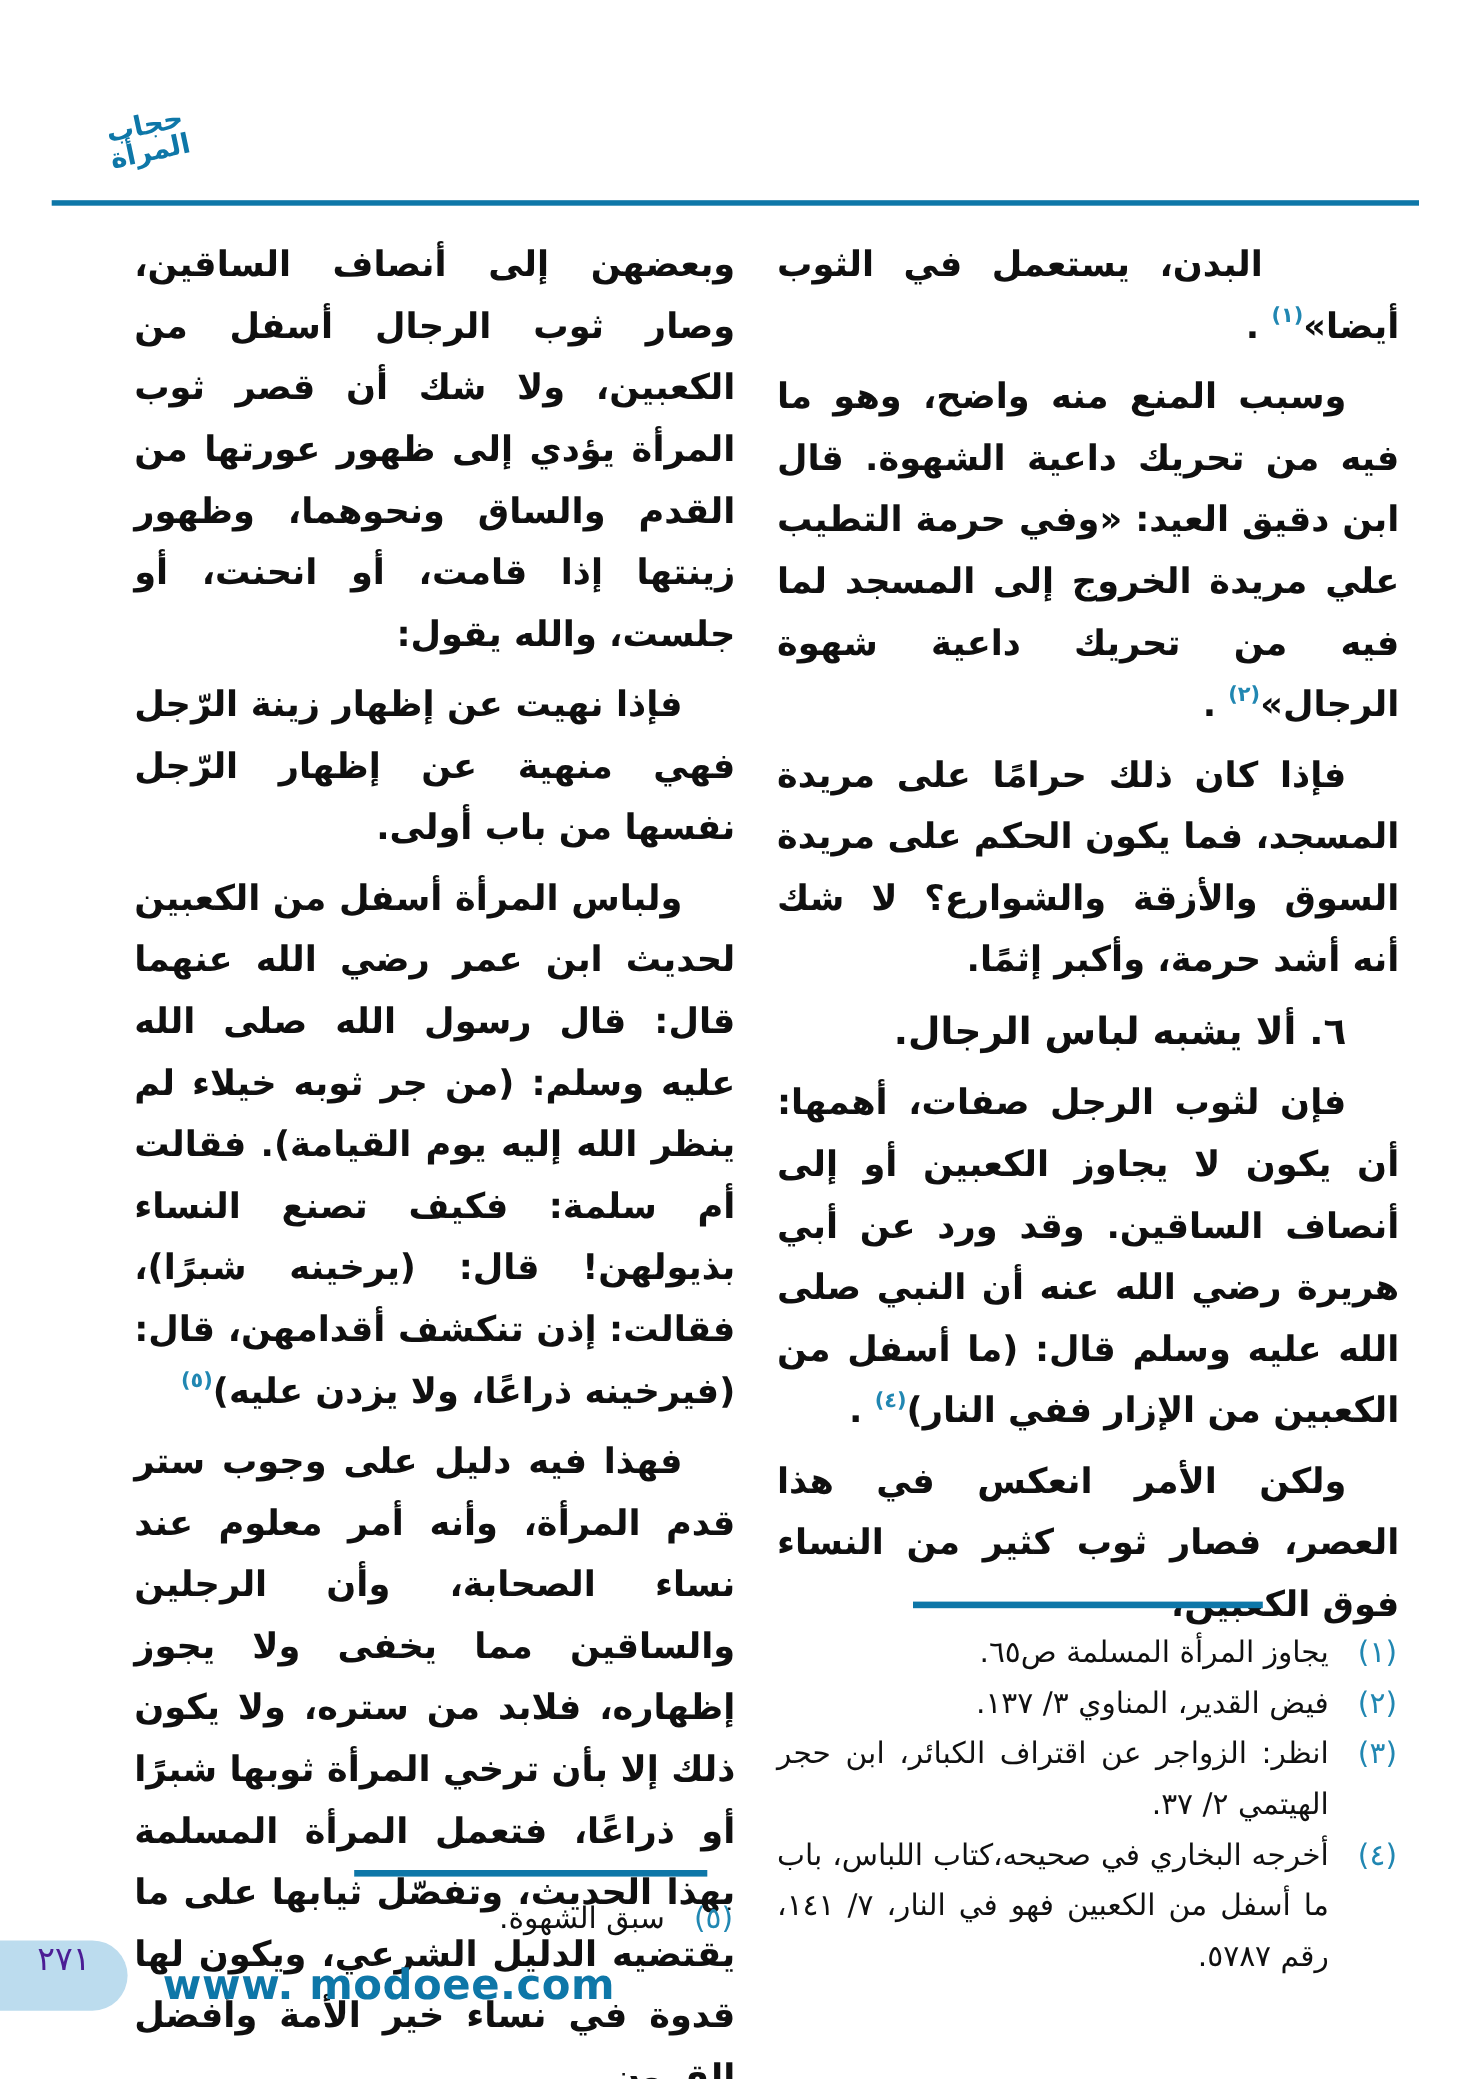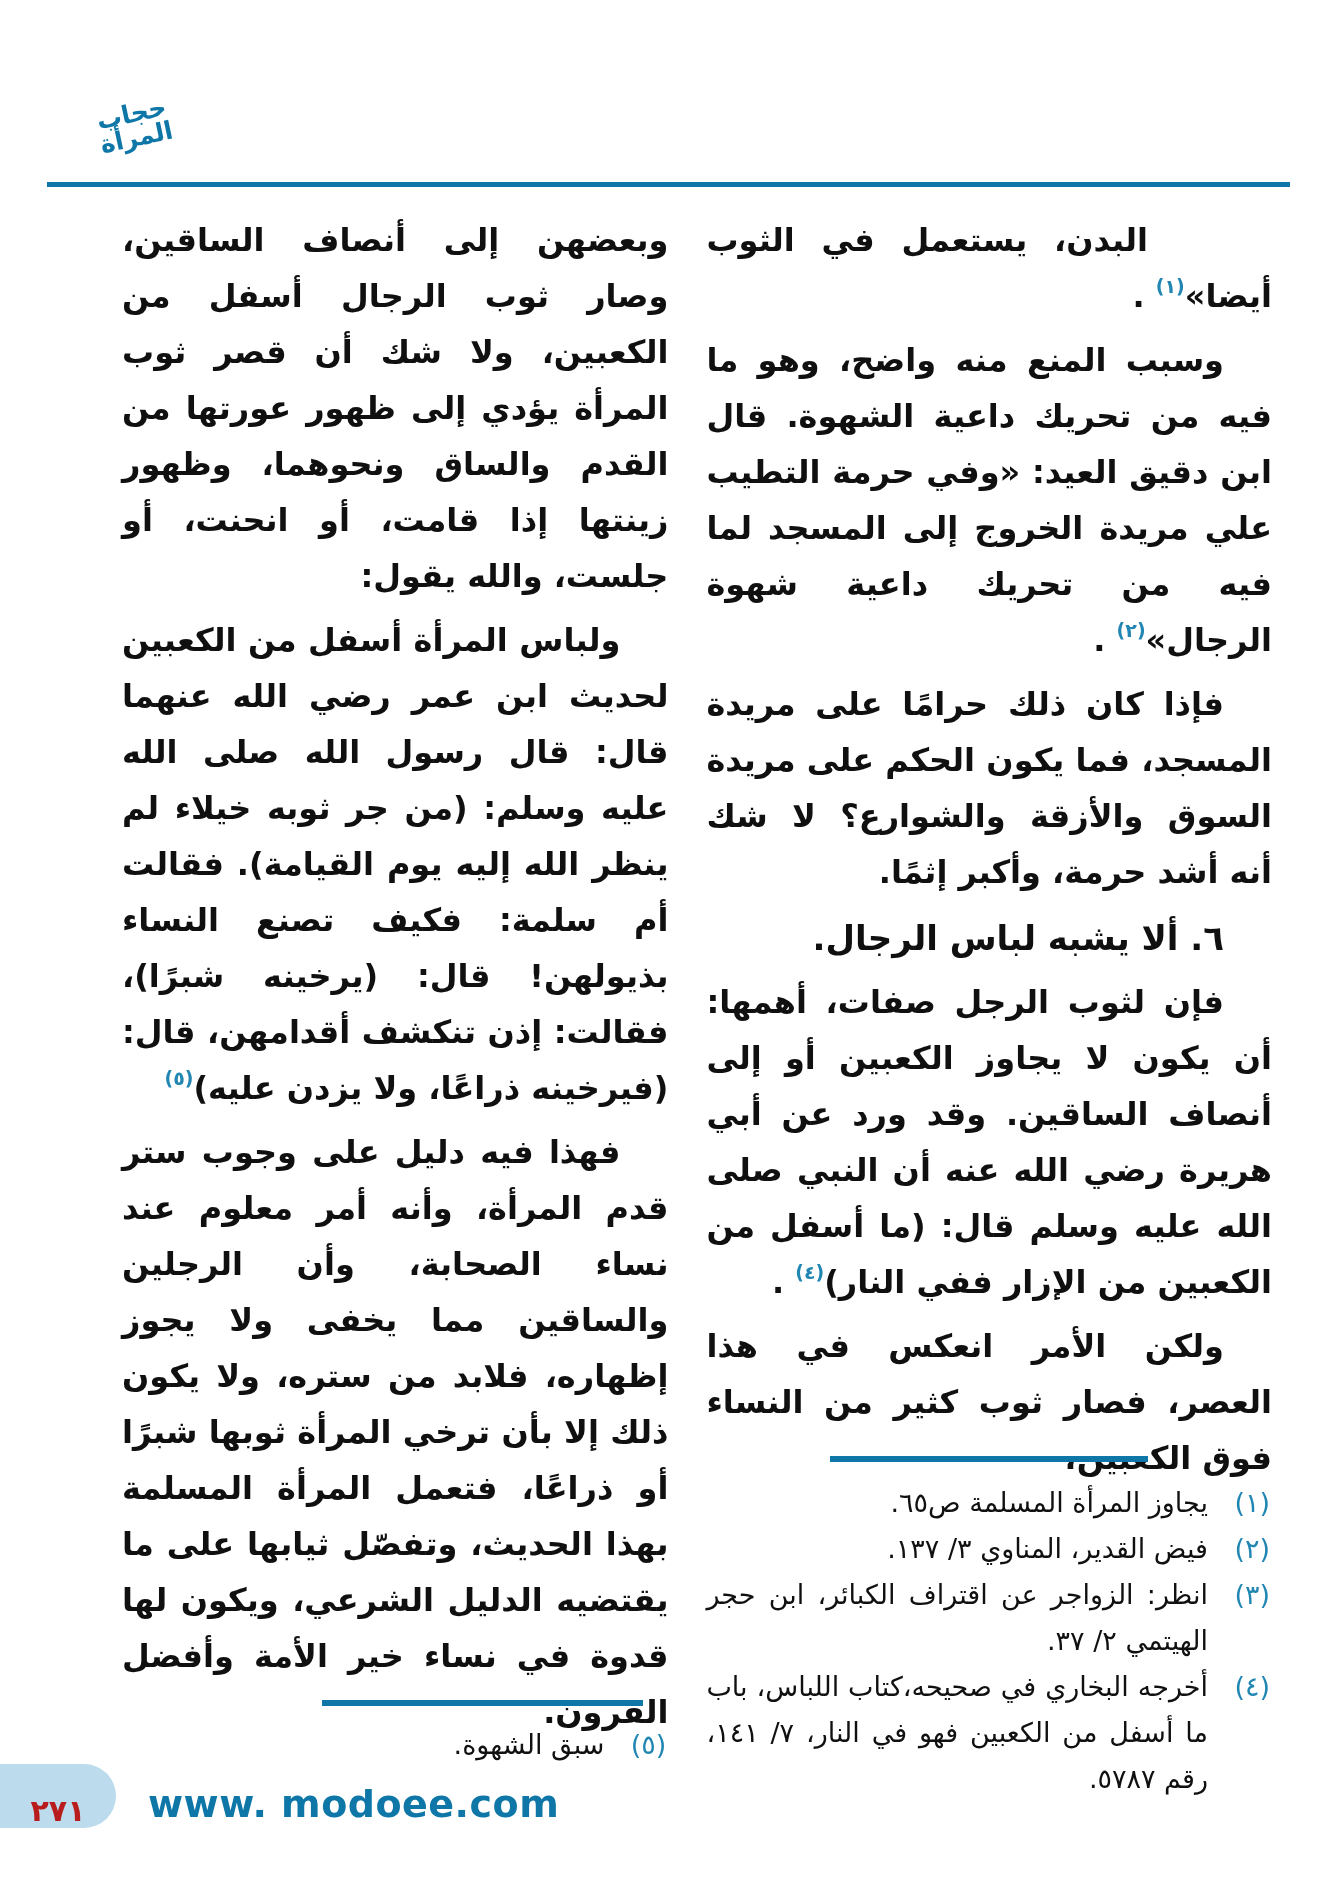--- a/index.html
+++ b/index.html
@@ -59,22 +59,22 @@
   .fnitem{
     position:relative;padding-right:64px;
     font-size:27px;line-height:46px;font-weight:normal;
     text-align:justify;color:var(--ink);
   }
   .fnnum{position:absolute;right:2px;top:0;color:var(--accent2);}
   
   .pill{
     position:absolute;left:0;top:1764px;width:116px;height:64px;
     background:var(--pill);border-radius:0 32px 32px 0;
-    color:#b91c1c;font-size:30px;font-weight:bold;
-    display:flex;align-items:flex-end;justify-content:center;
+    color:#4c1d95;font-size:30px;font-weight:normal;
+    display:flex;align-items:flex-start;justify-content:center;
   }
   .url{
     position:absolute;left:148px;top:1782px;
     color:var(--accent);font-size:38px;letter-spacing:.5px;
     direction:ltr;font-weight:bold;
   }
 </style>
 </head>
 <body>
 
@@ -105,20 +105,21 @@
         <div class="fnitem"><span class="fnnum">(٢)</span><span class="fntext">فيض القدير، المناوي ٣/ ١٣٧.</span></div>
         <div class="fnitem"><span class="fnnum">(٣)</span><span class="fntext">انظر: الزواجر عن اقتراف الكبائر، ابن حجر الهيتمي ٢/ ٣٧.</span></div>
         <div class="fnitem"><span class="fnnum">(٤)</span><span class="fntext">أخرجه البخاري في صحيحه،كتاب اللباس، باب ما أسفل من الكعبين فهو في النار، ٧/ ١٤١، رقم ٥٧٨٧.</span></div>
       </div>
     </div>
 
     <div class="col col-left">
       <p class="body">وبعضهن إلى أنصاف الساقين، وصار ثوب الرجال أسفل من الكعبين، ولا شك أن قصر ثوب المرأة يؤدي إلى ظهور عورتها من القدم والساق ونحوهما، وظهور زينتها إذا قامت، أو انحنت، أو جلست، والله يقول:</p>
 
 
+      <p class="body ind">فإذا نهيت عن إظهار زينة الرّجل فهي منهية عن إظهار الرّجل نفسها من باب أولى.</p>
 
       <p class="body ind"><span>ولباس المرأة أسفل من الكعبين لحديث ابن عمر رضي الله عنهما قال: قال رسول الله صلى الله عليه وسلم: (من جر ثوبه خيلاء لم ينظر الله إليه يوم القيامة). فقالت أم سلمة: فكيف تصنع النساء بذيولهن! قال: (يرخينه شبرًا)، فقالت: إذن تنكشف أقدامهن، قال: (فيرخينه ذراعًا، ولا يزدن عليه)</span><span class="mark">(٥)</span></p>
 
       <p class="body ind">فهذا فيه دليل على وجوب ستر قدم المرأة، وأنه أمر معلوم عند نساء الصحابة، وأن الرجلين والساقين مما يخفى ولا يجوز إظهاره، فلابد من ستره، ولا يكون ذلك إلا بأن ترخي المرأة ثوبها شبرًا أو ذراعًا، فتعمل المرأة المسلمة بهذا الحديث، وتفصّل ثيابها على ما يقتضيه الدليل الشرعي، ويكون لها قدوة في نساء خير الأمة وأفضل القرون.</p>
 
       <div class="fnarea fnarea-left">
         <div class="fnsep fnsep-left"></div>
         <div class="fnitem"><span class="fnnum">(٥)</span><span class="fntext">سبق الشهوة.</span></div>
       </div>
     </div>

